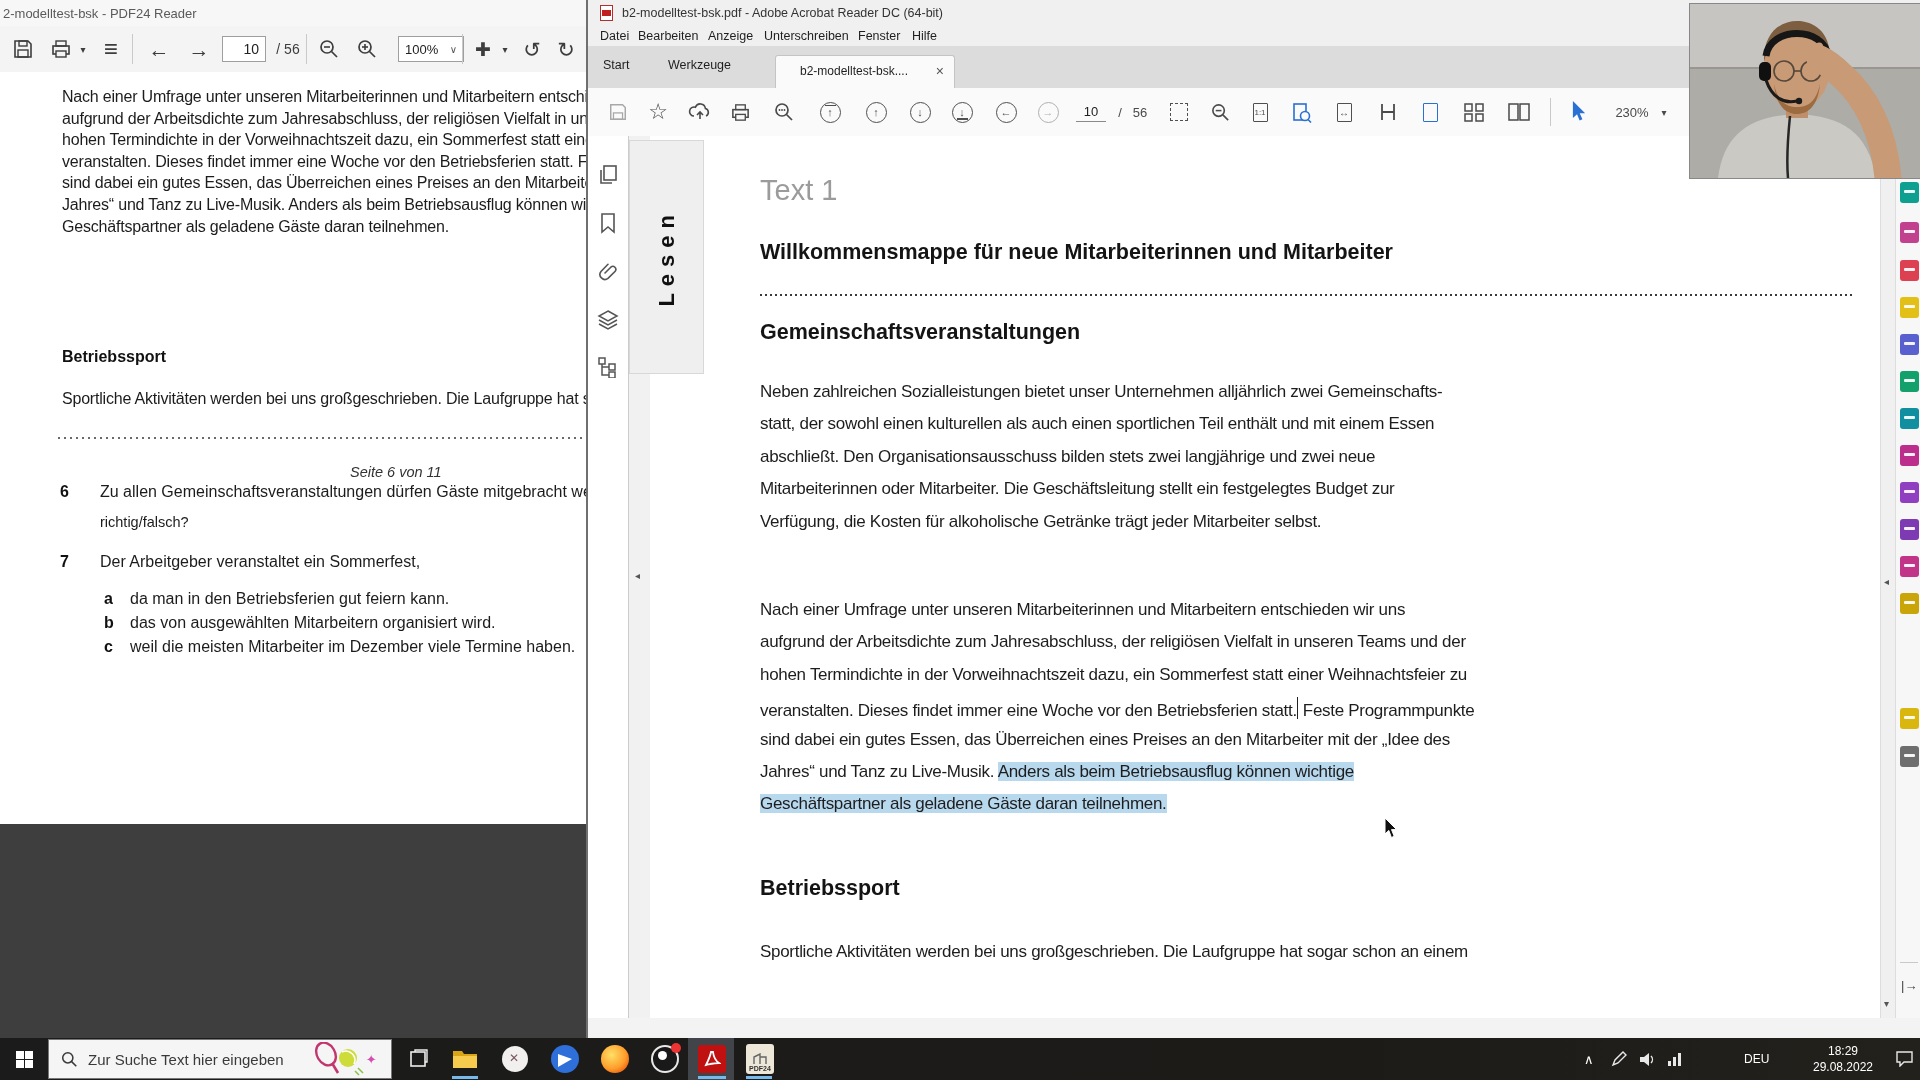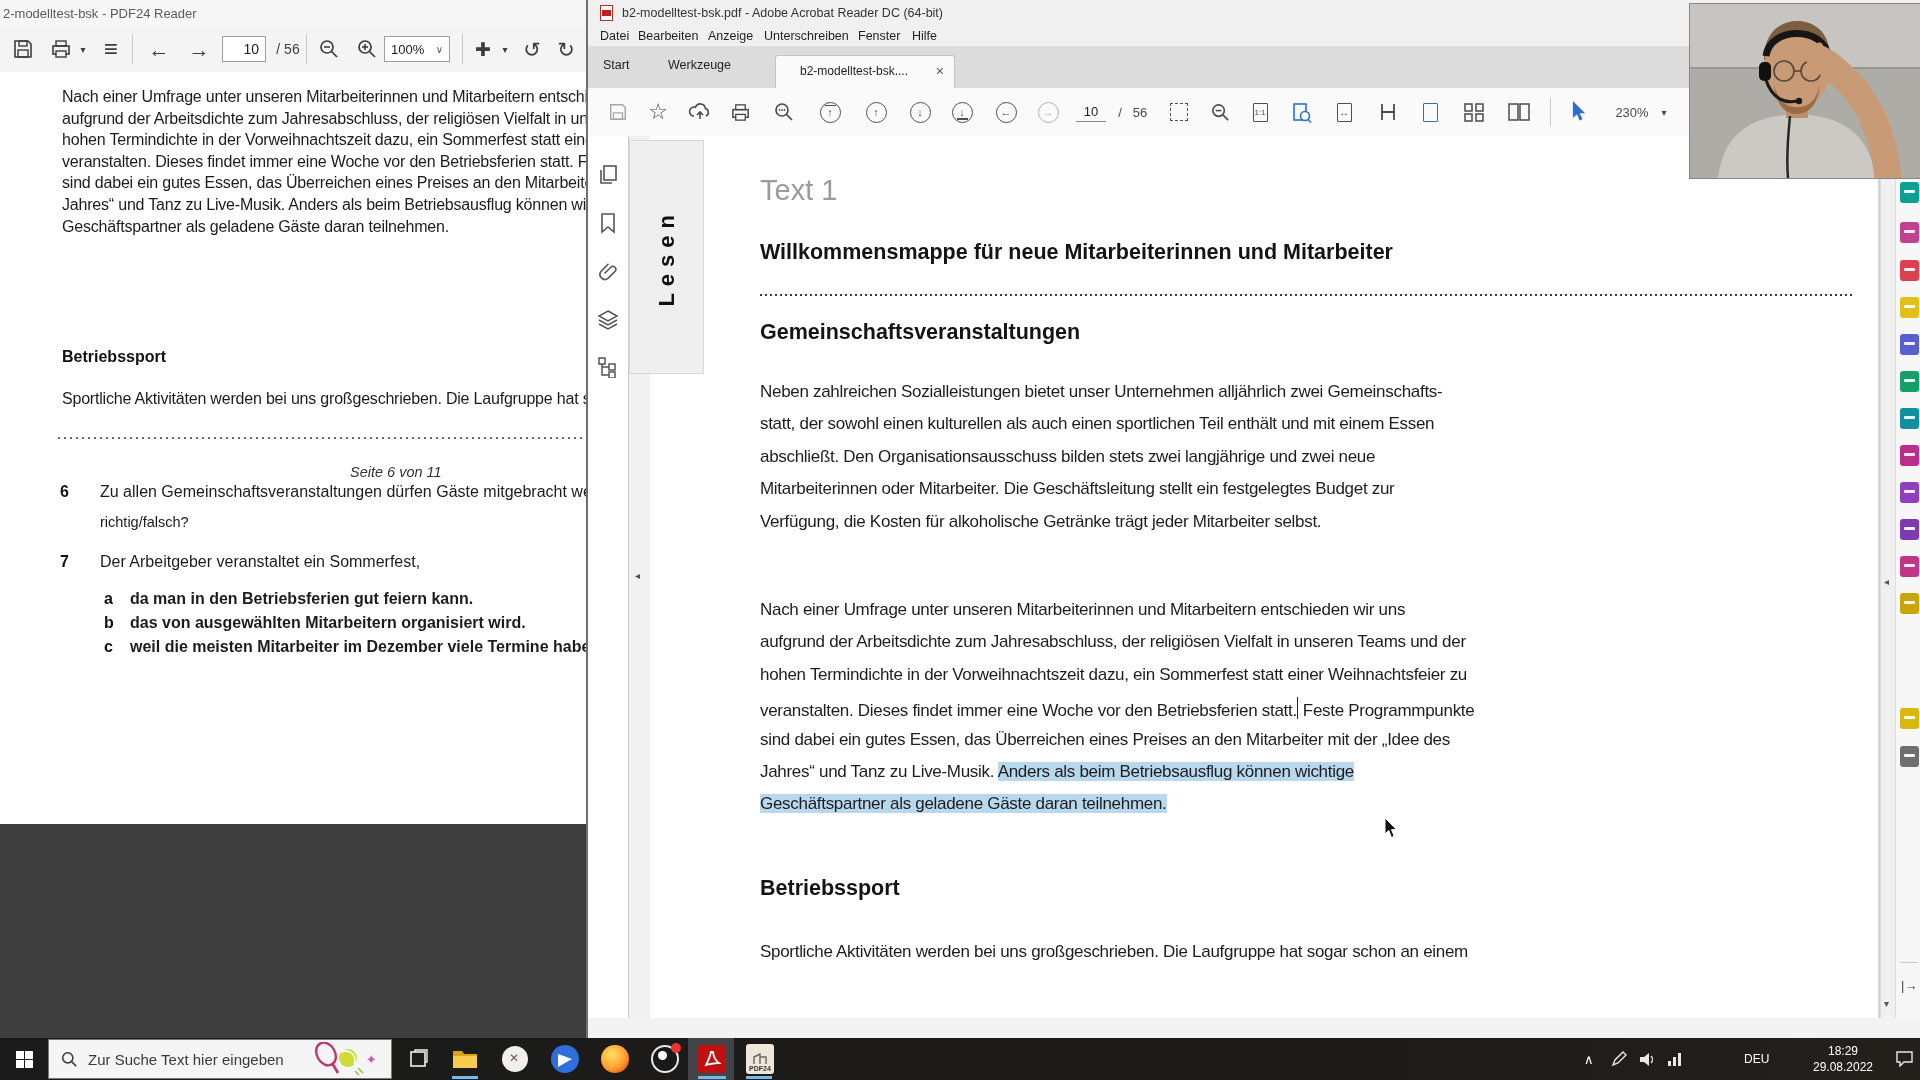--- a/index.html
+++ b/index.html
@@ -26,21 +26,21 @@
   .p24-page .ln{position:relative;height:21.6px;font-size:16px;color:#1c1c1c;white-space:nowrap;letter-spacing:-0.2px;}
   .p24-par{position:absolute;left:62px;top:16px;right:0;}
   .p24-h{position:absolute;left:62px;font-size:16px;font-weight:bold;color:#111;white-space:nowrap;}
   .p24-line{position:absolute;left:62px;font-size:16px;color:#1c1c1c;white-space:nowrap;letter-spacing:-0.2px;}
   .seite{position:absolute;left:350px;top:392px;font-size:14.5px;font-style:italic;color:#333;}
   .dotline{position:absolute;height:2px;background-image:repeating-linear-gradient(90deg,#6a6a6a 0 2px,transparent 2px 6px);}
   .qnum{position:absolute;left:60px;font-size:16px;font-weight:bold;color:#111;}
   .qtext{position:absolute;left:100px;font-size:16px;color:#1c1c1c;white-space:nowrap;}
   .qsub{position:absolute;left:100px;font-size:14.5px;color:#1c1c1c;}
   .optlab{position:absolute;left:104px;font-size:16px;font-weight:bold;color:#111;}
-  .opttext{position:absolute;left:130px;font-size:16px;color:#1c1c1c;white-space:nowrap;font-weight:bold;}
+  .opttext{position:absolute;left:130px;font-size:16px;color:#1c1c1c;white-space:nowrap;}
   .lesen-head{position:absolute;left:62px;top:33px;font-size:15px;letter-spacing:1.5px;font-weight:bold;}
   .lesen-head .dur{color:#8f8f8f;}
   .lesen-head .mode{color:#111;}
   .lesen-rule{position:absolute;left:60px;top:56px;right:0;height:2px;background:#9f9f9f;}
 
   
   .acrobat{left:586px;top:0;width:1334px;height:1038px;background:#f3f3f3;border-left:2px solid #6f6f6f;box-sizing:border-box;}
   .ac-titlebar{left:0;top:0;width:100%;height:26px;background:#f0f0f0;}
   .ac-title{left:34px;top:6px;font-size:12.5px;color:#333;white-space:nowrap;}
   .pdficon{left:12px;top:5px;width:13px;height:16px;background:#fff;border:1px solid #b03030;box-sizing:border-box;}
@@ -64,21 +64,21 @@
   .pageglyph.blue{border-color:#2a6fd4;color:#2a6fd4;}
   .pnum{font-size:13px;color:#222;border-bottom:1px solid #8a8a8a;padding:2px 8px;}
   .ptotal{font-size:13px;color:#222;}
   .zoomlabel{font-size:13px;color:#222;}
   .marquee{width:16px;height:16px;border:1.5px dashed #4f4f4f;position:relative;}
   .ac-body{left:0;top:136px;width:100%;height:882px;background:var(--canvas_light,#d4d4d4);overflow:hidden;}
   .navrail{position:absolute;left:0;top:0;width:40px;height:100%;background:#fff;border-right:1px solid #ccc;}
   .navrail .nico{position:absolute;left:9px;color:#555;}
   .panestrip{position:absolute;left:41px;top:0;width:21px;height:100%;background:#f1f1f1;border-right:1px solid #ddd;}
   .collapse{position:absolute;font-size:10px;color:#555;}
-  .ac-page{position:absolute;left:62px;top:0;width:1228px;height:882px;background:#fff;overflow:hidden;}
+  .ac-page{position:absolute;left:62px;top:0;width:1228px;height:882px;background:#fff;overflow:hidden;padding-left:36px;}
   .lesentab{position:absolute;left:41px;top:4px;width:73px;height:232px;background:#efefef;border:1px solid #d8d8d8;
             display:flex;align-items:center;justify-content:center;}
   .lesentab .vtxt{writing-mode:vertical-rl;transform:rotate(180deg);font-size:22px;font-weight:bold;color:#101010;letter-spacing:7px;}
   .kicker{position:absolute;left:110px;top:38px;font-size:29px;color:#9b9b9b;}
   .doctitle{position:absolute;left:110px;top:104px;font-size:21.5px;font-weight:bold;color:#141414;white-space:nowrap;}
   .docdots{position:absolute;left:110px;top:158px;width:1094px;height:2px;
            background-image:repeating-linear-gradient(90deg,#3a3a3a 0 1.6px,transparent 1.6px 5px);}
   .docheading{position:absolute;left:110px;font-size:21.5px;font-weight:bold;color:#141414;white-space:nowrap;}
   .docpar{position:absolute;left:110px;}
   .docpar .dln{height:32.4px;font-size:17px;color:#1d1d1d;white-space:nowrap;letter-spacing:-0.3px;}
@@ -167,21 +167,21 @@
           </svg>
       </span>
       <span class="tbi" style="left:350px;width:34px;">
         <svg width="22" height="22" viewBox="0 0 22 22">
             <circle cx="9" cy="9" r="6" fill="none" stroke="#3d3d3d" stroke-width="1.7"></circle>
             <line x1="13.5" y1="13.5" x2="19" y2="19" stroke="#3d3d3d" stroke-width="1.7"></line>
             <line x1="6" y1="9" x2="12" y2="9" stroke="#3d3d3d" stroke-width="1.6"></line>
             <line x1="9" y1="6" x2="9" y2="12" stroke="#3d3d3d" stroke-width="1.6"></line>
           </svg>
       </span>
-      <span class="tbi" style="left:376px;width:82px;">
+      <span class="tbi" style="left:390px;width:82px;">
         <span class="zoombox">
             <span>100%</span>
             <span style="font-size:10px;color:#555;">∨</span>
           </span>
       </span>
       <span class="vsep" style="left:462px;"></span>
       <span class="tbi" style="left:468px;width:30px;font-size:19px;">✚</span>
       <span class="tbi" style="left:498px;width:14px;font-size:10px;">▾</span>
       <span class="tbi glyphbtn" style="left:516px;width:32px;">↺</span>
       <span class="tbi glyphbtn" style="left:550px;width:32px;">↻</span>

